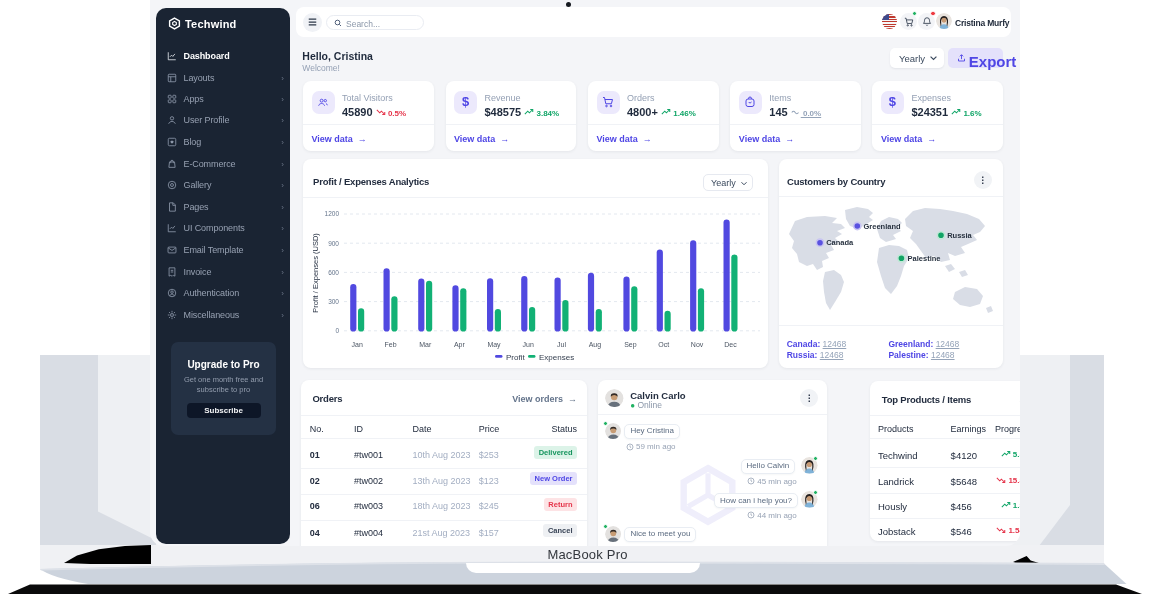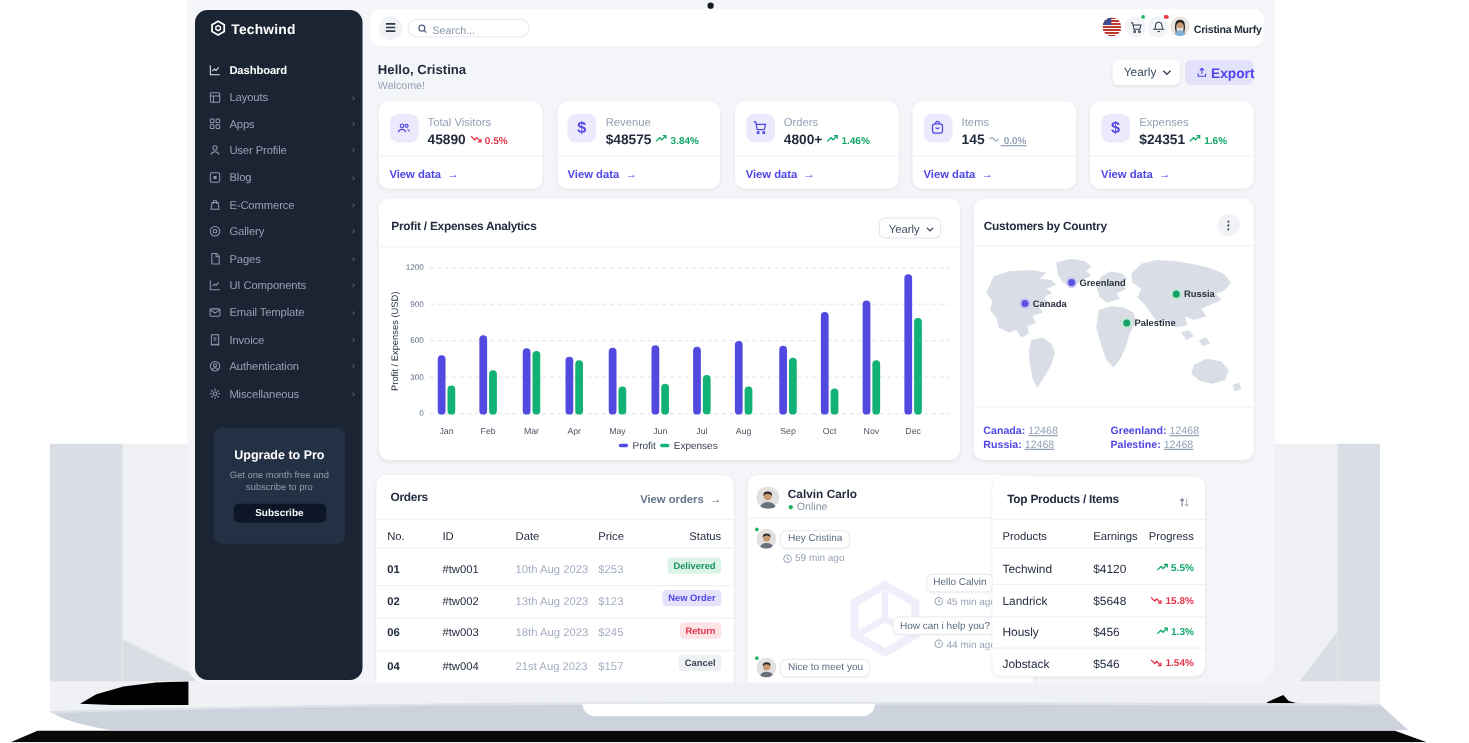--- a/index.html
+++ b/index.html
@@ -76,20 +76,21 @@
 <div id="stage">
 
   <div class="abs" id="base-inner"></div>
   <div class="abs" id="base-left"></div>
   <div class="abs" id="base-right"></div>
   <div class="abs" id="fold-left"></div>
   <div class="abs" id="fold-right"></div>
   <div class="abs" id="deck"></div>
   <div class="abs" id="shadow-l"></div>
   <div class="abs" id="shadow-r"></div>
+  <div class="abs" id="mbp-text">MacBook Pro</div>
   <svg class="abs" style="left:0;top:540px" width="1175" height="54" viewBox="0 0 1175 54">
     <path d="M40 29 Q300 22 583 22 Q870 22 1104 23.5 L1126.5 44 Q700 44 583 44 Q200 44 88 44 Q52 38 40 29 Z" fill="#ccd3dd"></path>
     <path d="M40 29 Q300 21.5 583 21.5 Q870 21.5 1104 23 L1105 25 Q870 23.5 583 23.5 Q300 23.5 41 30.5 Z" fill="#dde1e8"></path>
     <path d="M8 54 L30 44.5 H1116 L1142 54 Z" fill="#0a0a0b"></path>
   </svg>
   <div class="abs" id="notch"></div>
 
   <div class="abs" id="screen">
     <div class="abs" id="sidebar">
       <div class="abs" id="sb-logo"><svg width="13" height="13" viewBox="0 0 24 24" fill="none" stroke="#fff" stroke-width="2.6">
@@ -255,21 +256,21 @@
         <span class="abs" style="left:9px;top:5px;font-size:9.5px;color:#3b4a5e;">Yearly</span>
         <svg class="abs" style="right:7px;top:7px" width="7" height="6" viewBox="0 0 12 8" fill="none" stroke="#3b4a5e" stroke-width="2">
             <path d="M1 1.5 6 6.5 11 1.5"></path>
           </svg>
       </div>
       <div class="abs" style="left:797.8px;top:48px;width:55px;height:20px;background:#e4e1fb;border-radius:5px;">
         <svg class="abs" style="left:9px;top:5px" width="9" height="10" viewBox="0 0 24 24" fill="none" stroke="#4f46e5" stroke-width="2.4">
             <path d="M12 15V4M7.5 7.5 12 3l4.5 4.5"></path>
             <path d="M4 14v6h16v-6"></path>
           </svg>
-        <span class="abs" style="left:21px;top:5px;font-size:11px;font-weight:bold;color:#4f46e5;">Export</span>
+        <span class="abs" style="left:21px;top:5px;font-size:15px;font-weight:bold;color:#4f46e5;">Export</span>
       </div>
       <div class="card sc" style="left:153.0px;top:80.7px;width:130.6px;height:70.6px;">
       <div class="ibox"><svg style="margin-top:6px" width="12" height="11" viewBox="0 0 24 24" fill="none" stroke="#4f46e5" stroke-width="2">
               <circle cx="9" cy="8" r="3.2"></circle>
               <path d="M2.5 19c1-3.4 3.7-4.8 6.5-4.8s5.5 1.4 6.5 4.8"></path>
               <circle cx="17" cy="8" r="2.6"></circle>
               <path d="M18.5 14.4c1.6.5 2.7 1.7 3.2 3.6"></path>
             </svg></div>
       <div class="lab">Total Visitors</div>
       <div class="val">45890 <svg width="10" height="8" viewBox="0 0 24 16" fill="none" stroke="#e5344a" stroke-width="2.5">
@@ -518,21 +519,21 @@
 
       <div class="abs" style="left:6.4px;top:146.3px;width:16.6px;height:16.6px;border-radius:50%;overflow:hidden;"><svg width="16.6" height="16.6" viewBox="0 0 20 20">
               <circle cx="10" cy="10" r="10" fill="#e3e1df"></circle>
               <path d="M2.6 20 Q3.8 13.8 10 13.8 Q16.2 13.8 17.4 20 Z" fill="#67707b"></path>
               <circle cx="10" cy="8.8" r="3.5" fill="#c79c74"></circle>
               <path d="M6.3 8.4 Q5.8 4.6 10 4.6 Q14.2 4.6 13.7 8.4 Q12.4 6.6 10 6.6 Q7.6 6.6 6.3 8.4 Z" fill="#332b26"></path>
             </svg></div>
       <div class="gdot" style="left:4.8px;top:144.6px;"></div>
       <div class="bub" style="left:26.2px;top:147.4px;">Nice to meet you</div>
     </div>
-      <div class="card" style="left:644px;top:380.6px;width:170.1px;height:160.5px;">
+      <div class="card" style="left:720px;top:380.6px;width:170.1px;height:160.5px;">
       <div class="ph-title" style="left:11.8px;top:13.5px;">Top Products / Items</div>
       <div class="abs" style="left:149px;top:13px;"><svg width="9" height="10" viewBox="0 0 20 22" fill="none" stroke="#6b7687" stroke-width="2">
               <path d="M6 4v14M6 4 3 8M6 4l3 4" opacity=".9"></path>
               <path d="M14 18V4M14 18l-3-4M14 18l3-4" opacity=".5"></path>
             </svg></div>
       <div class="hr" style="top:34.2px"></div>
       <div class="thead" style="left:8px;top:43.4px;">Products</div>
       <div class="thead" style="left:80.6px;top:43.4px;">Earnings</div>
       <div class="thead" style="right:9px;top:43.4px;">Progress</div>
       <div class="hr" style="top:57.5px"></div>

